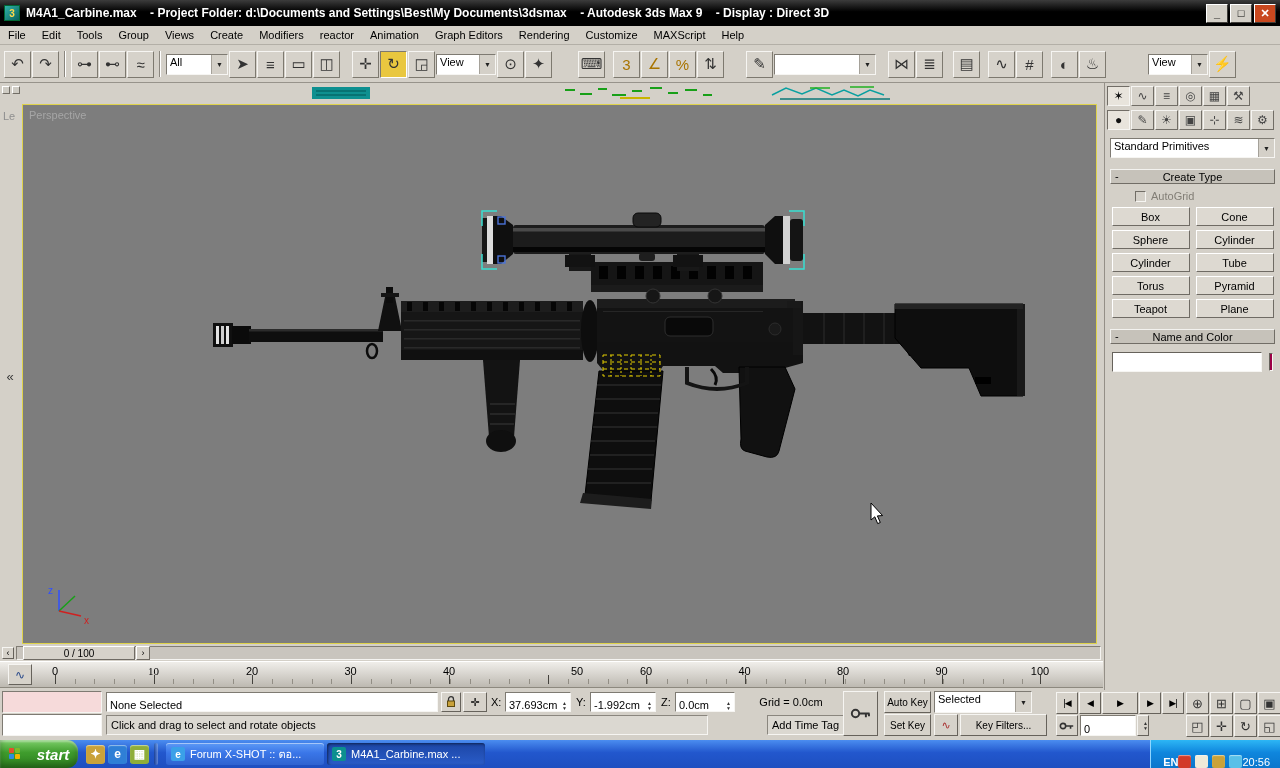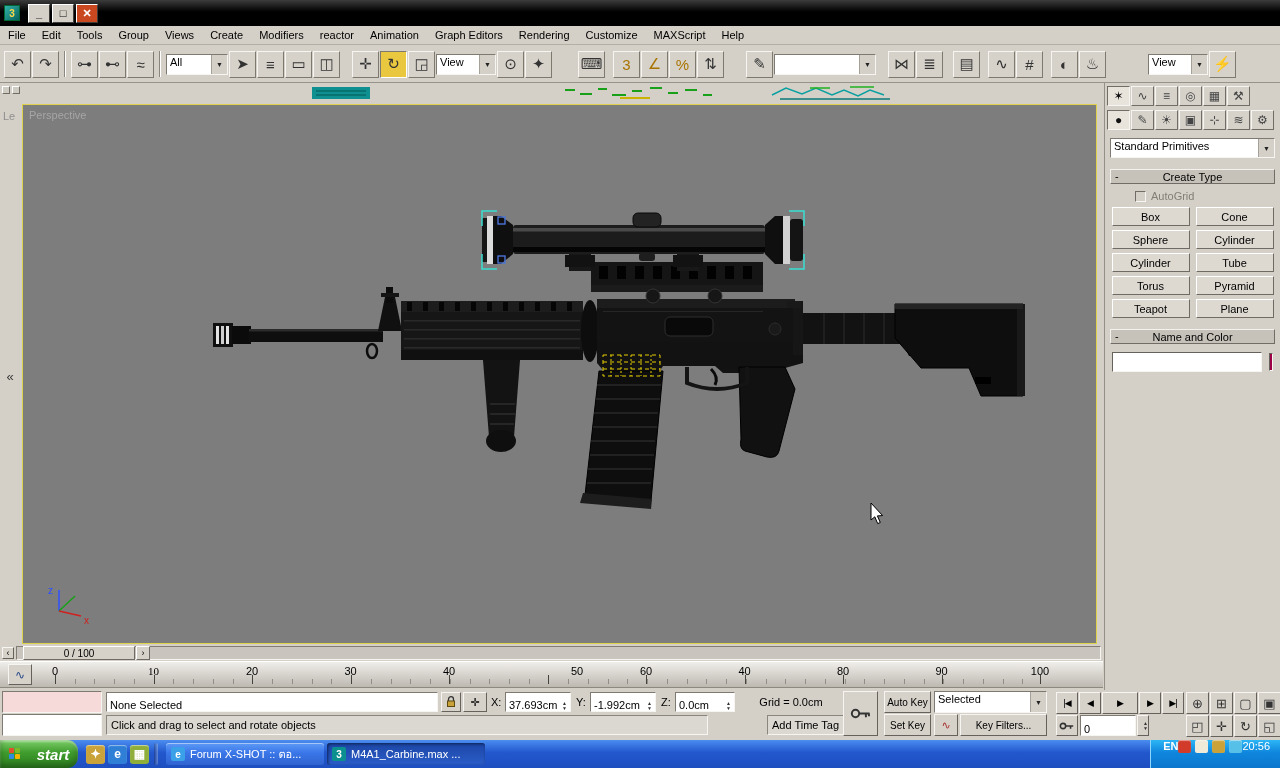--- a/index.html
+++ b/index.html
@@ -82,29 +82,30 @@
   .flag span{border-radius:1px;}
   #quick-launch{display:flex;gap:3px;margin-left:8px;}
   .ql-item{width:19px;height:19px;border-radius:3px;color:#fff;font-weight:bold;font-size:12px;display:flex;align-items:center;justify-content:center;box-shadow:inset 0 1px 1px rgba(255,255,255,.5);}
   .tb-divider{width:4px;height:22px;margin:0 5px;background:linear-gradient(90deg,rgba(0,0,0,.25),rgba(255,255,255,.3));border-radius:2px;}
   #task-area{display:flex;}
   .task{width:158px;height:22px;margin-left:3px;border-radius:3px;display:flex;align-items:center;gap:5px;padding:0 5px;color:#fff;}
   .task-normal{background:linear-gradient(#5d9af6,#3a76e8 45%,#2f63d0);box-shadow:inset 0 1px 0 rgba(255,255,255,.45);}
   .task-active{background:linear-gradient(#1c46a6,#2a5cc8);box-shadow:inset 1px 1px 3px rgba(0,0,0,.55);}
   .task-icon{width:14px;height:14px;border-radius:2px;font-size:10px;font-weight:bold;color:#fff;display:flex;align-items:center;justify-content:center;flex:0 0 auto;}
   .task-label{white-space:nowrap;overflow:hidden;font-size:11px;}
-  .tray{margin-left:auto;height:28px;display:flex;align-items:flex-start;gap:0;padding:0 10px 0 12px;background:linear-gradient(#2db6f5,#0f86dd 45%,#0b76cc);border-left:1px solid #8fd6ff;color:#fff;}
+  .tray{margin-left:auto;height:28px;display:flex;align-items:flex-end;gap:0;padding:0 10px 0 12px;background:linear-gradient(#2db6f5,#0f86dd 45%,#0b76cc);border-left:1px solid #8fd6ff;color:#fff;}
   .tray-icon{width:13px;height:13px;border-radius:2px;box-shadow:inset 0 1px 1px rgba(255,255,255,.5);}
   .tray-lang{font-weight:bold;}
 </style>
 </head>
 <body>
 
 <div class="titlebar">
   <div class="app-icon">3</div>
+  <div class="title-text">M4A1_Carbine.max    - Project Folder: d:\Documents and Settings\Best\My Documents\3dsmax    - Autodesk 3ds Max 9    - Display : Direct 3D</div>
   <div class="win-btn">_</div>
   <div class="win-btn">□</div>
   <div class="win-btn close">✕</div>
 </div>
 
 <div class="menubar">
     <div class="menu-item">File</div>
     <div class="menu-item">Edit</div>
     <div class="menu-item">Tools</div>
     <div class="menu-item">Group</div>
@@ -435,21 +436,21 @@
       <path d="M7.5 5H16M13 5v3M15.5 5v2.2" stroke="#333" stroke-width="1.6" fill="none"></path>
     </svg>
   </div>
   <div class="sb gbtn" style="left:884px;top:3px;width:47px;height:22px;font-size:10px;">
       <span>Auto Key</span>
     </div>
   <div class="sb gbtn" style="left:884px;top:26px;width:47px;height:22px;font-size:10px;">
       <span>Set Key</span>
     </div>
 
-  <div class="sb combo" style="left:934px;top:3px;width:113px;height:22px;">
+  <div class="sb combo" style="left:934px;top:3px;width:98px;height:22px;">
     <span class="cval">Selected</span>
     <span class="carrow">▼</span>
   </div>
   <div class="sb gbtn" style="left:934px;top:26px;width:24px;height:22px;color:#a33;">
       <span>∿</span>
     </div>
   <div class="sb gbtn" style="left:960px;top:26px;width:87px;height:22px;font-size:10px;">
       <span>Key Filters...</span>
     </div>
 

